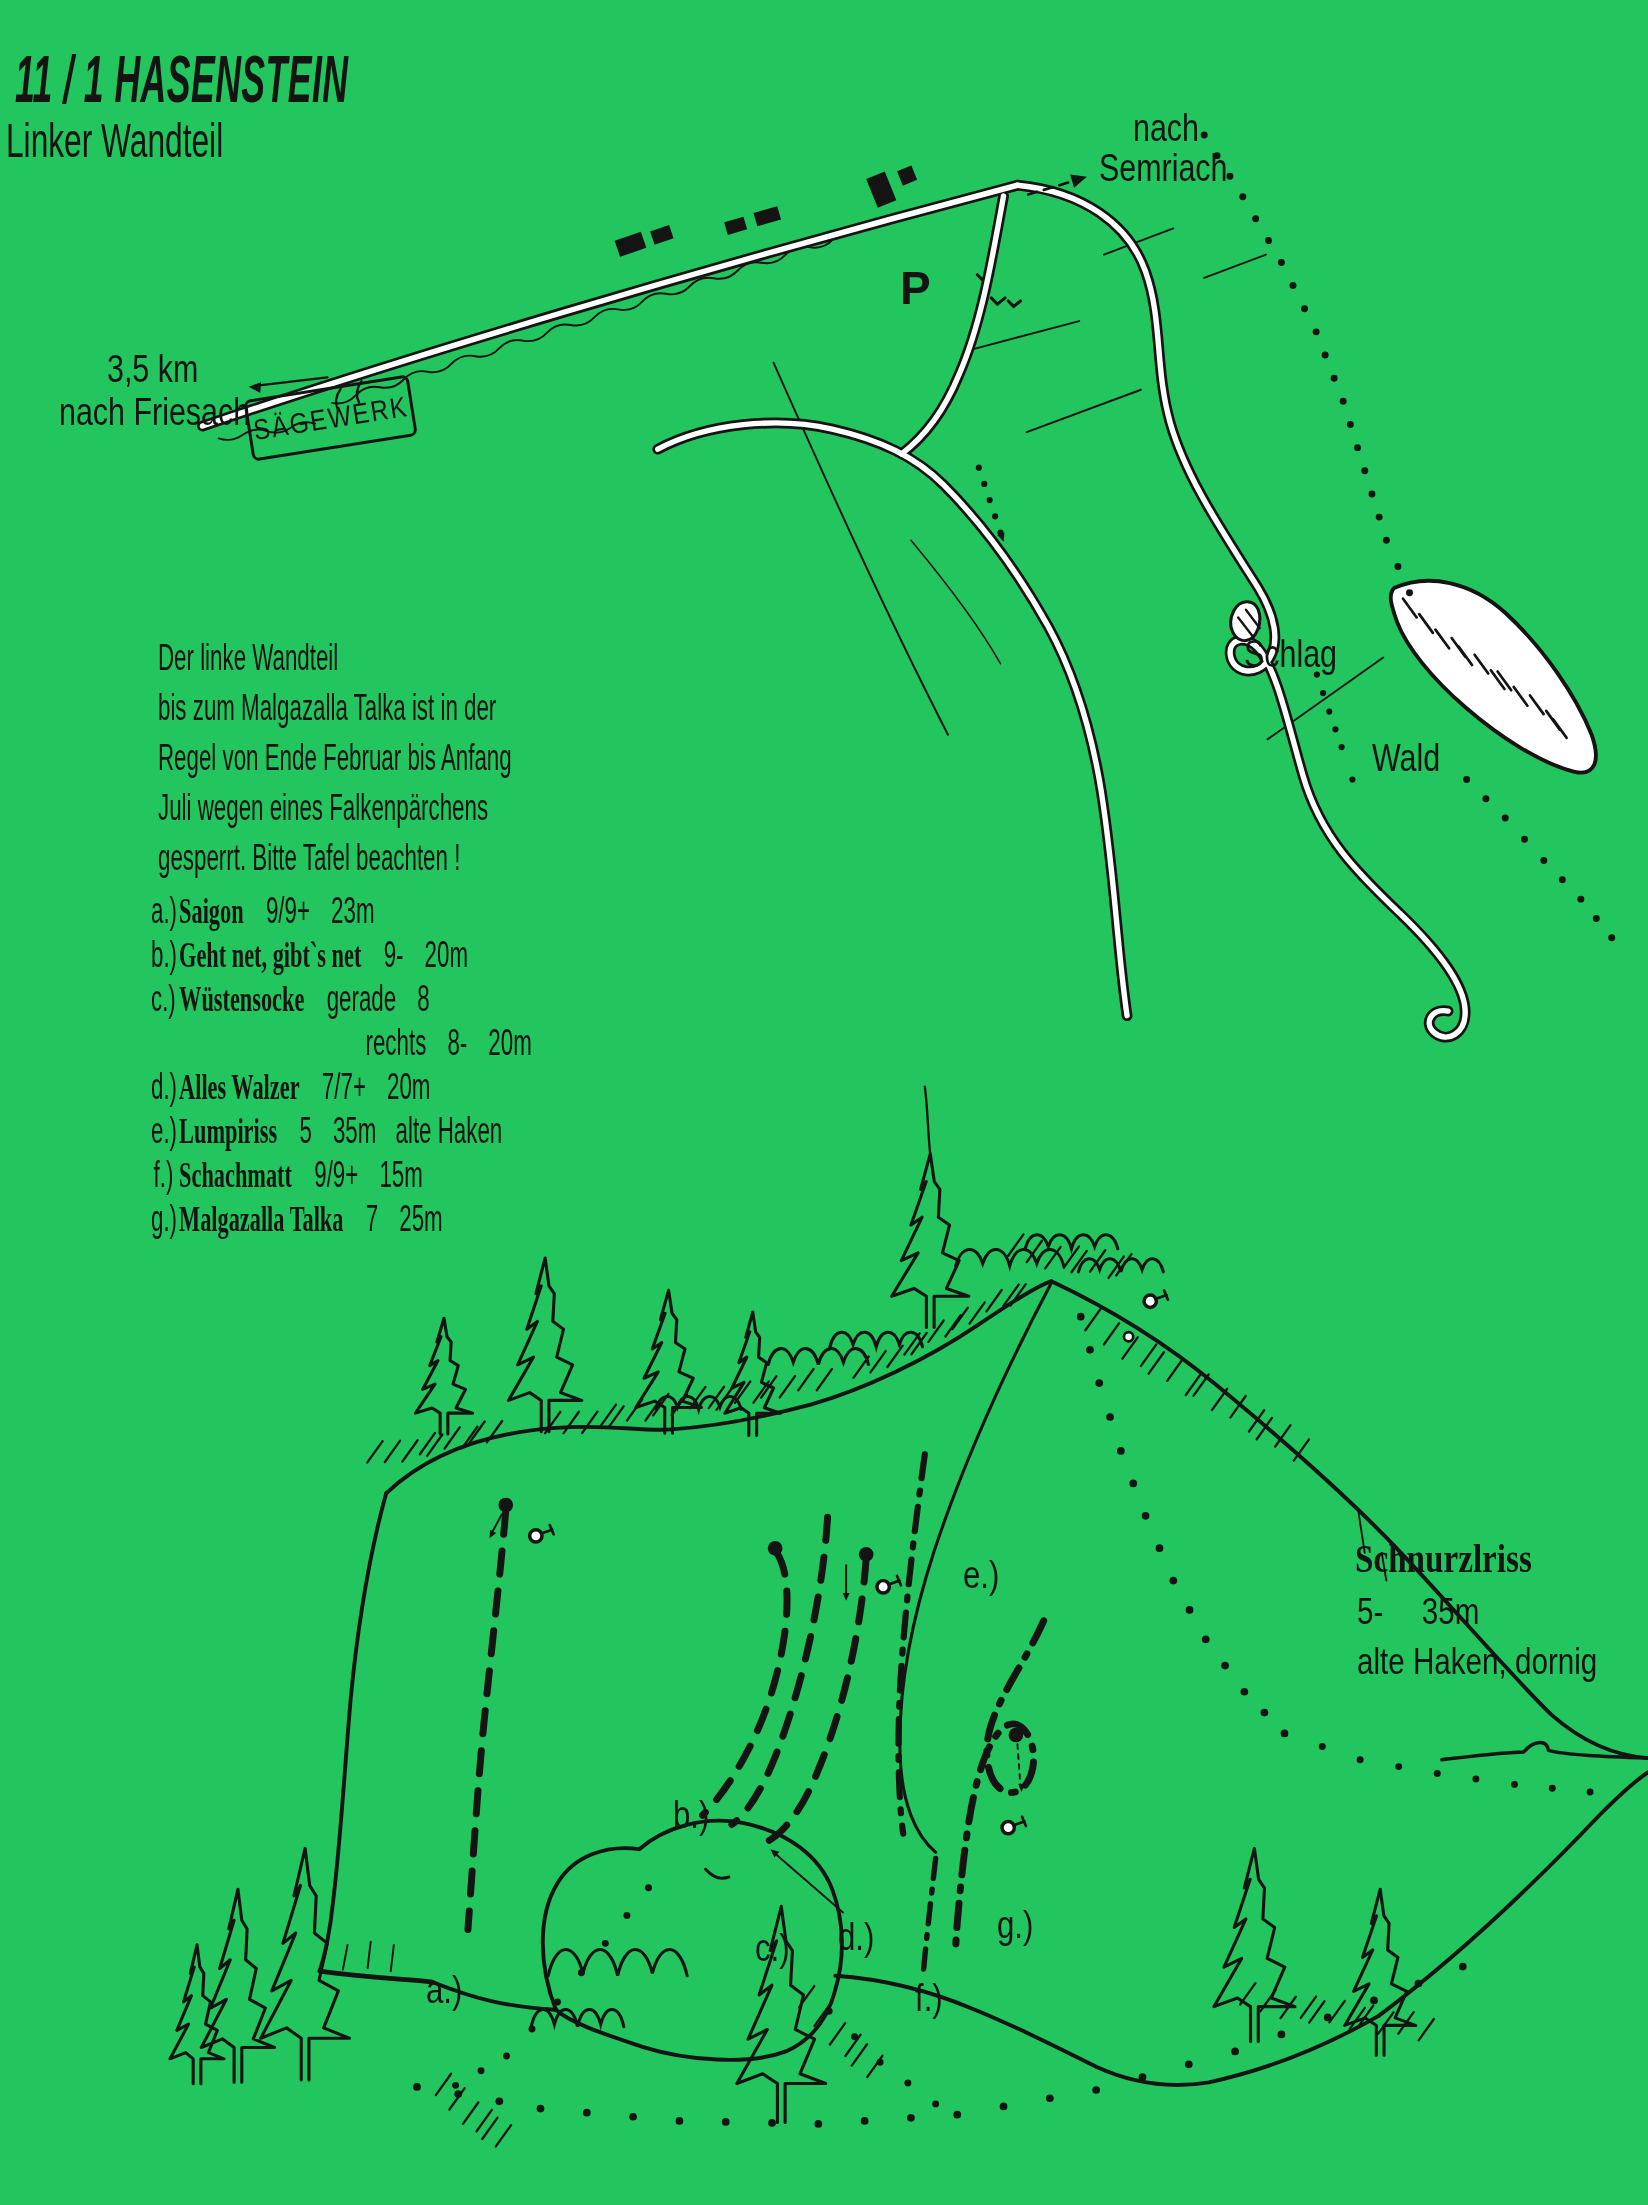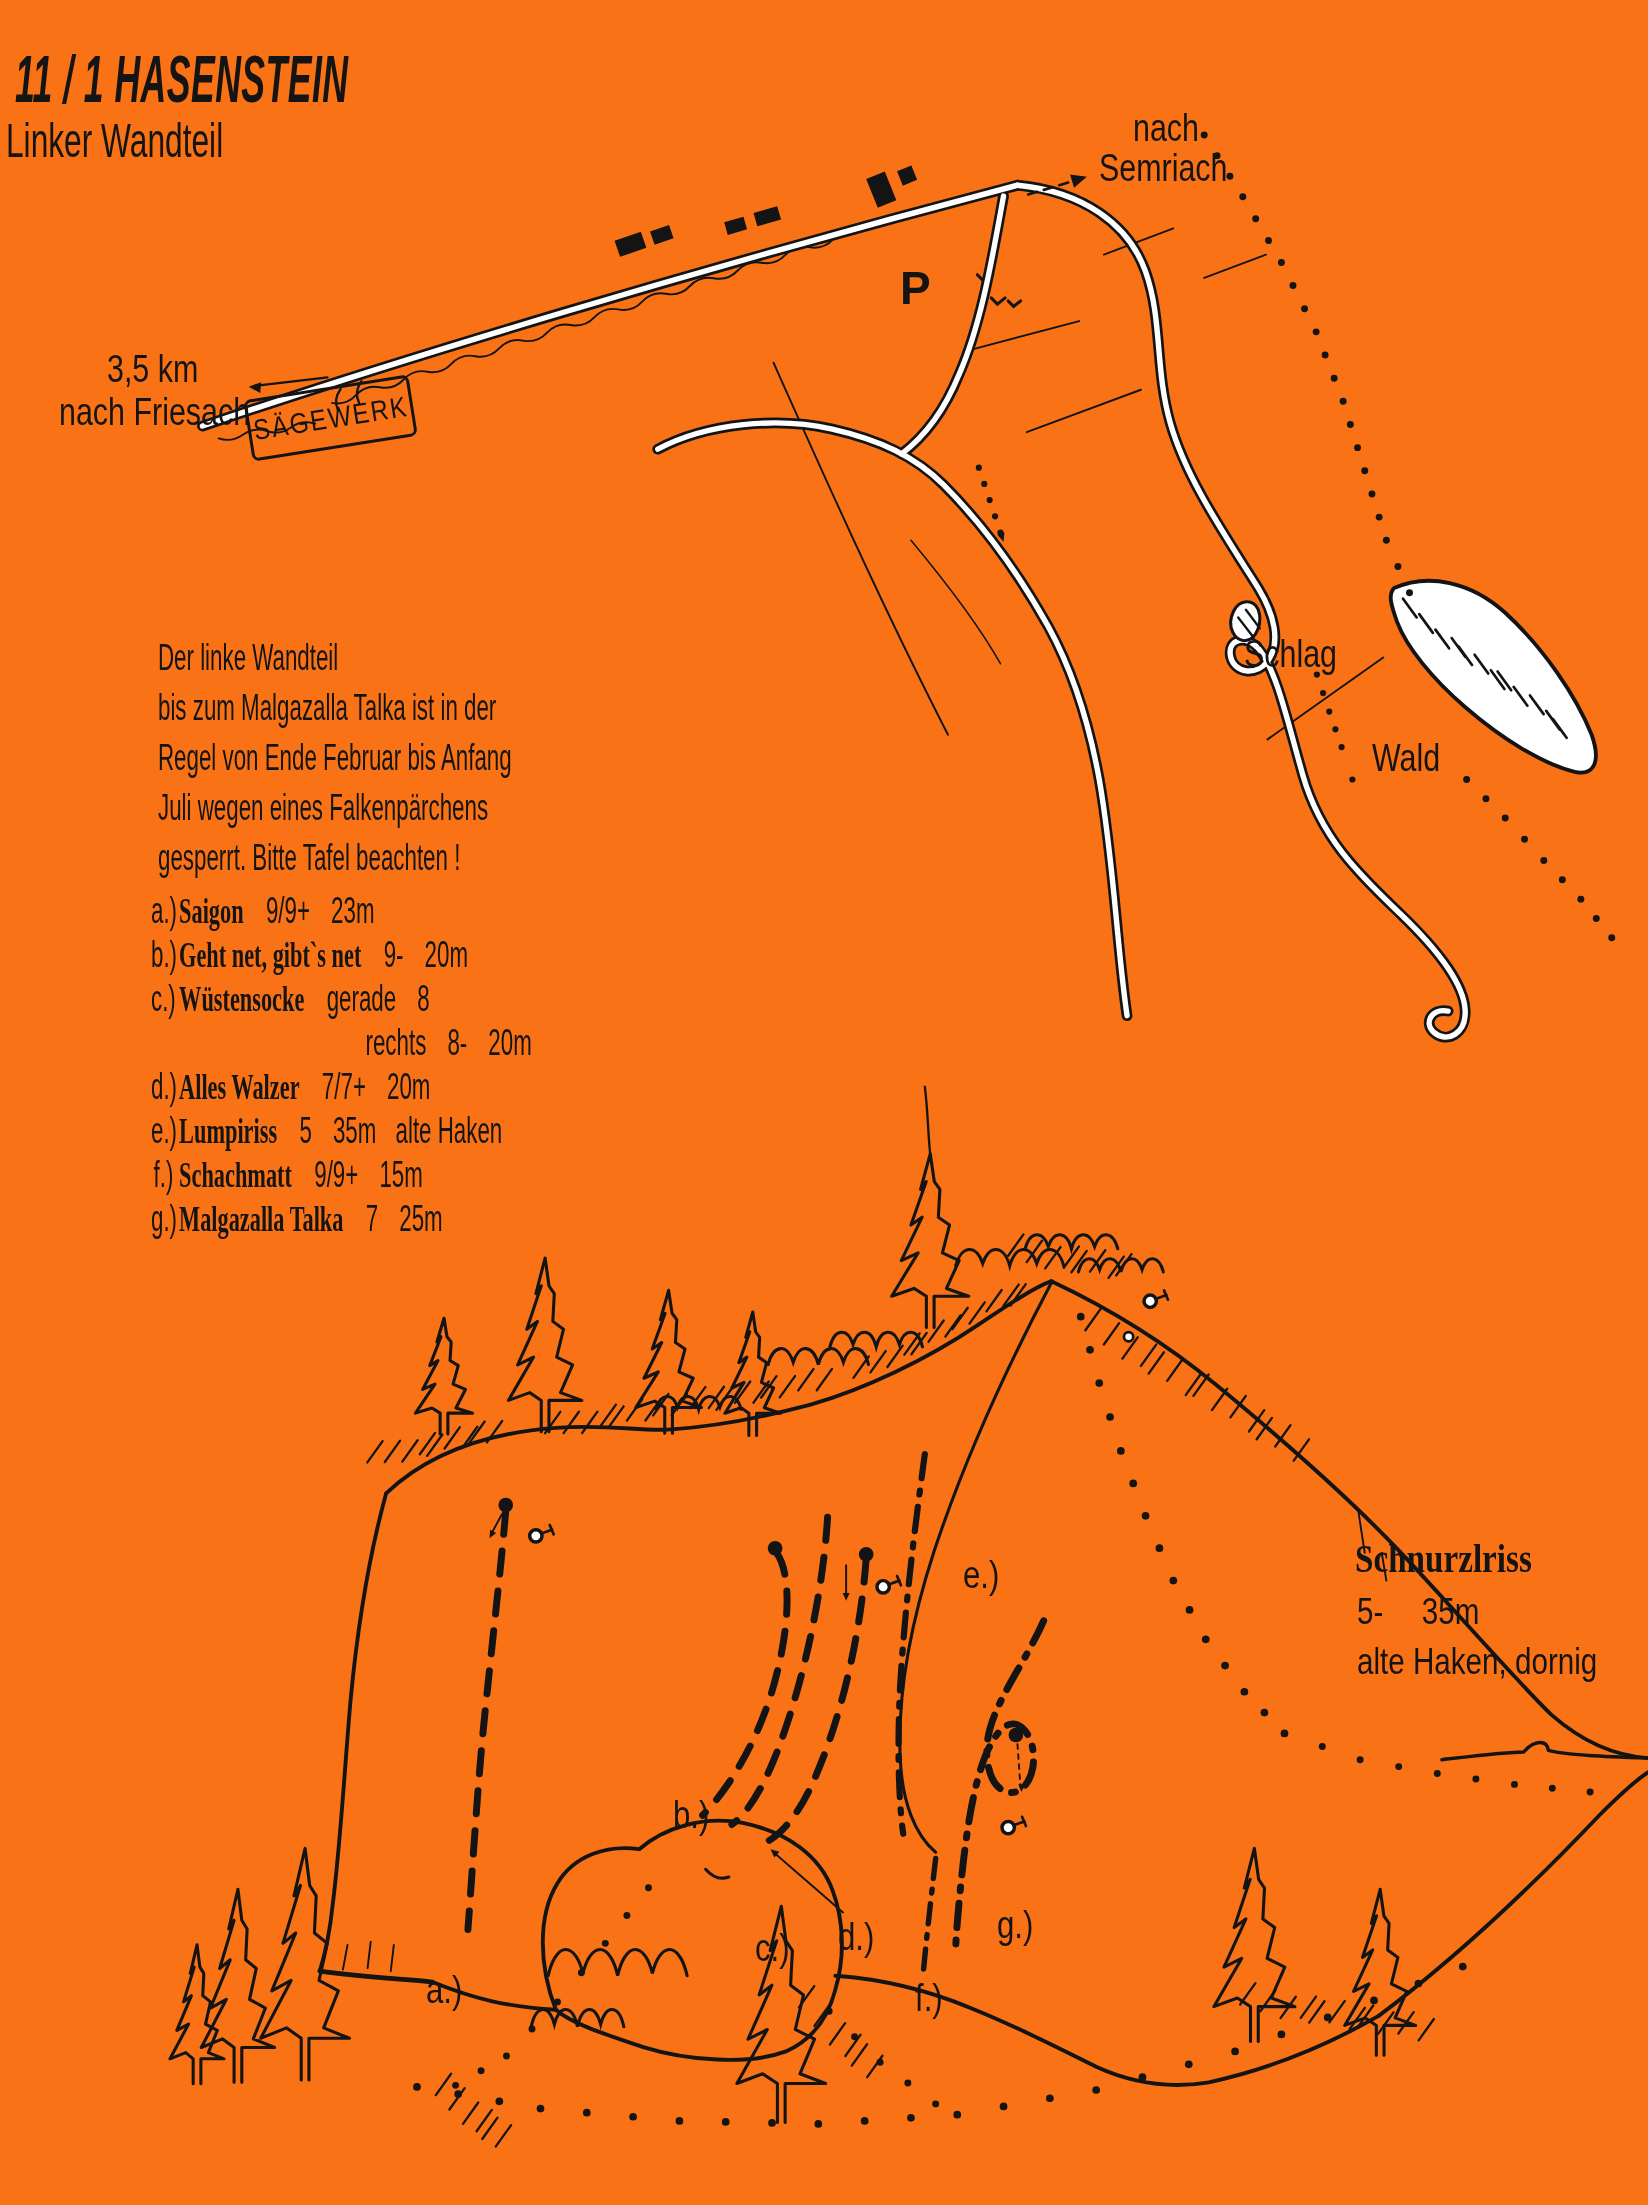--- a/index.html
+++ b/index.html
@@ -1,16 +1,16 @@
 <!DOCTYPE html>
 <html style="font-size:12.4px"><head>
 <meta charset="utf-8">
 <style>
   html,body{margin:0;padding:0;background:#fff;}
-  #page{position:relative;width:1649px;height:2205px;background:#f97316;overflow:hidden;
+  #page{position:relative;width:1649px;height:2205px;background:#22c55e;overflow:hidden;
         font-family:"Liberation Sans",sans-serif;color:#141414;}
   #art{position:absolute;left:0;top:0;width:1649px;height:2205px;z-index:1;}
   .lbl{position:absolute;z-index:2;white-space:nowrap;line-height:1.05;color:#141414;
        transform-origin:left top;}
   .cond54{transform:scaleX(.54);}
   .cond62{transform:scaleX(.62);}
   .cond66{transform:scaleX(.66);}
   .cond78{transform:scaleX(.78);}
   .cond80{transform:scaleX(.80);}
   .cond85{transform:scaleX(.85);}

